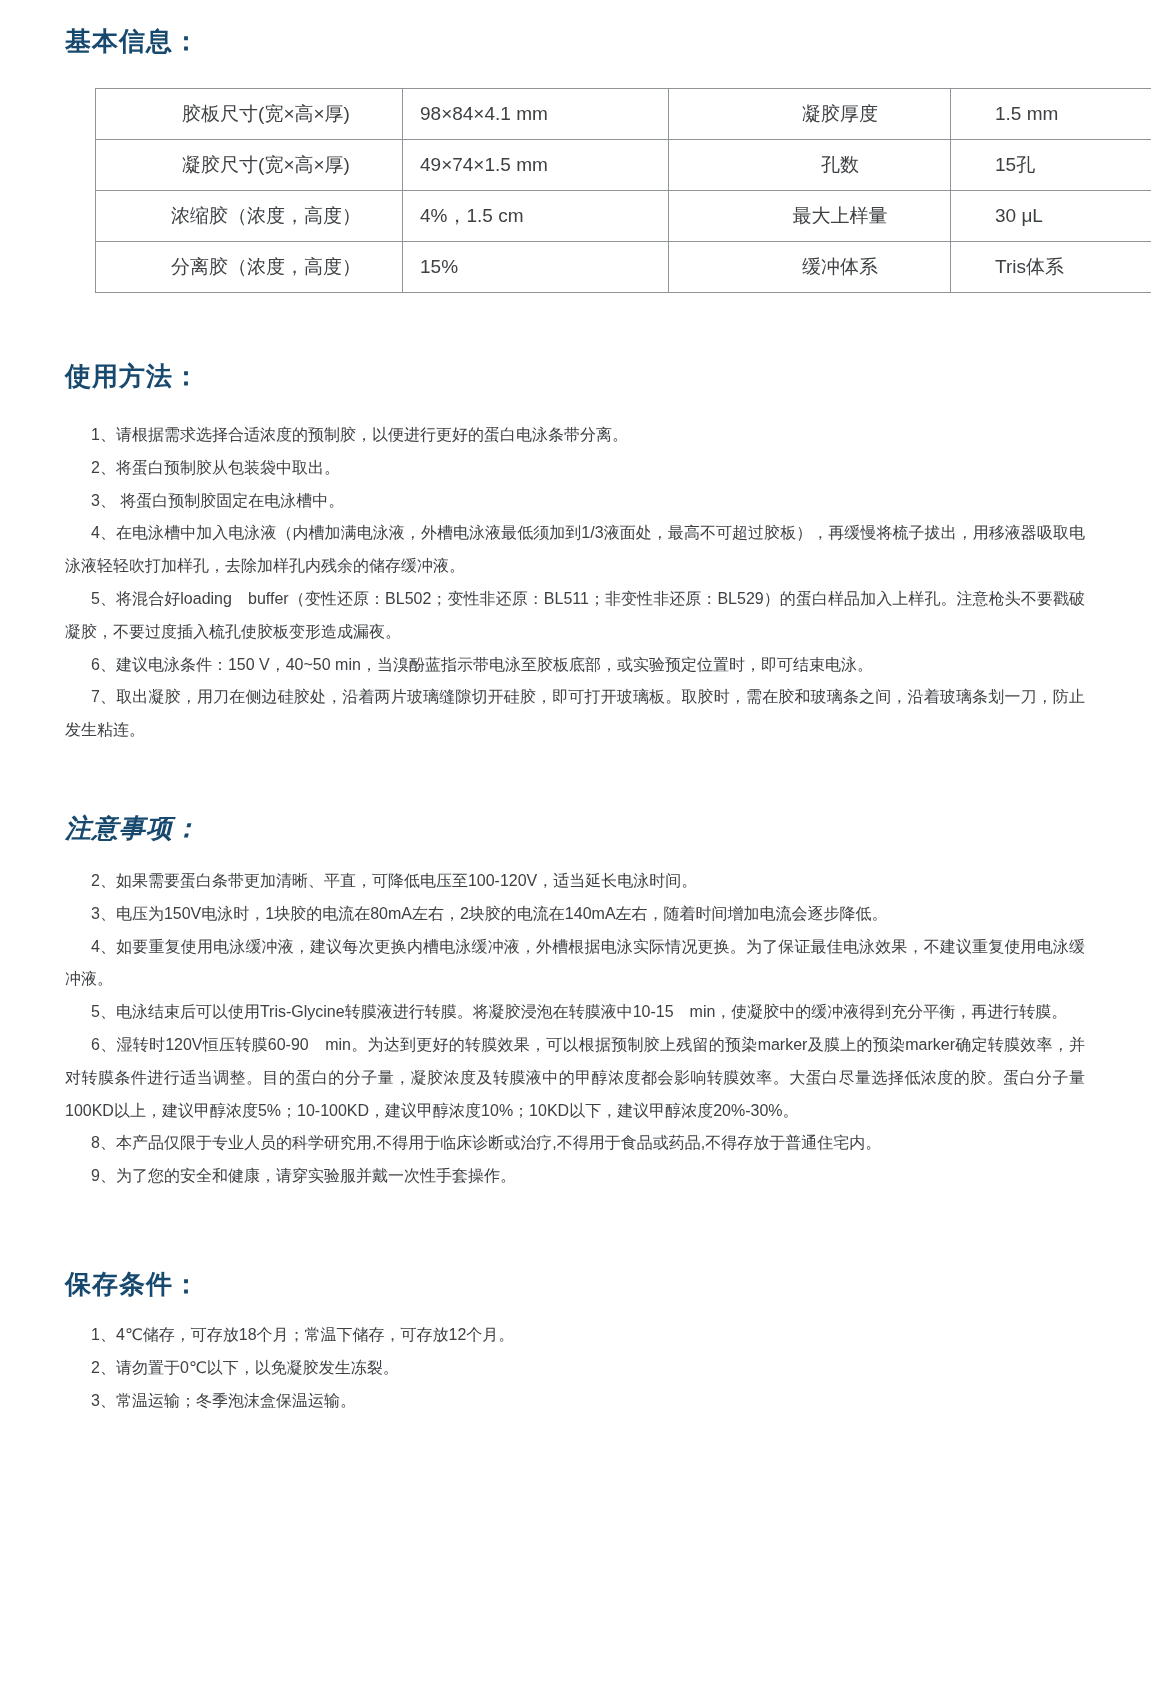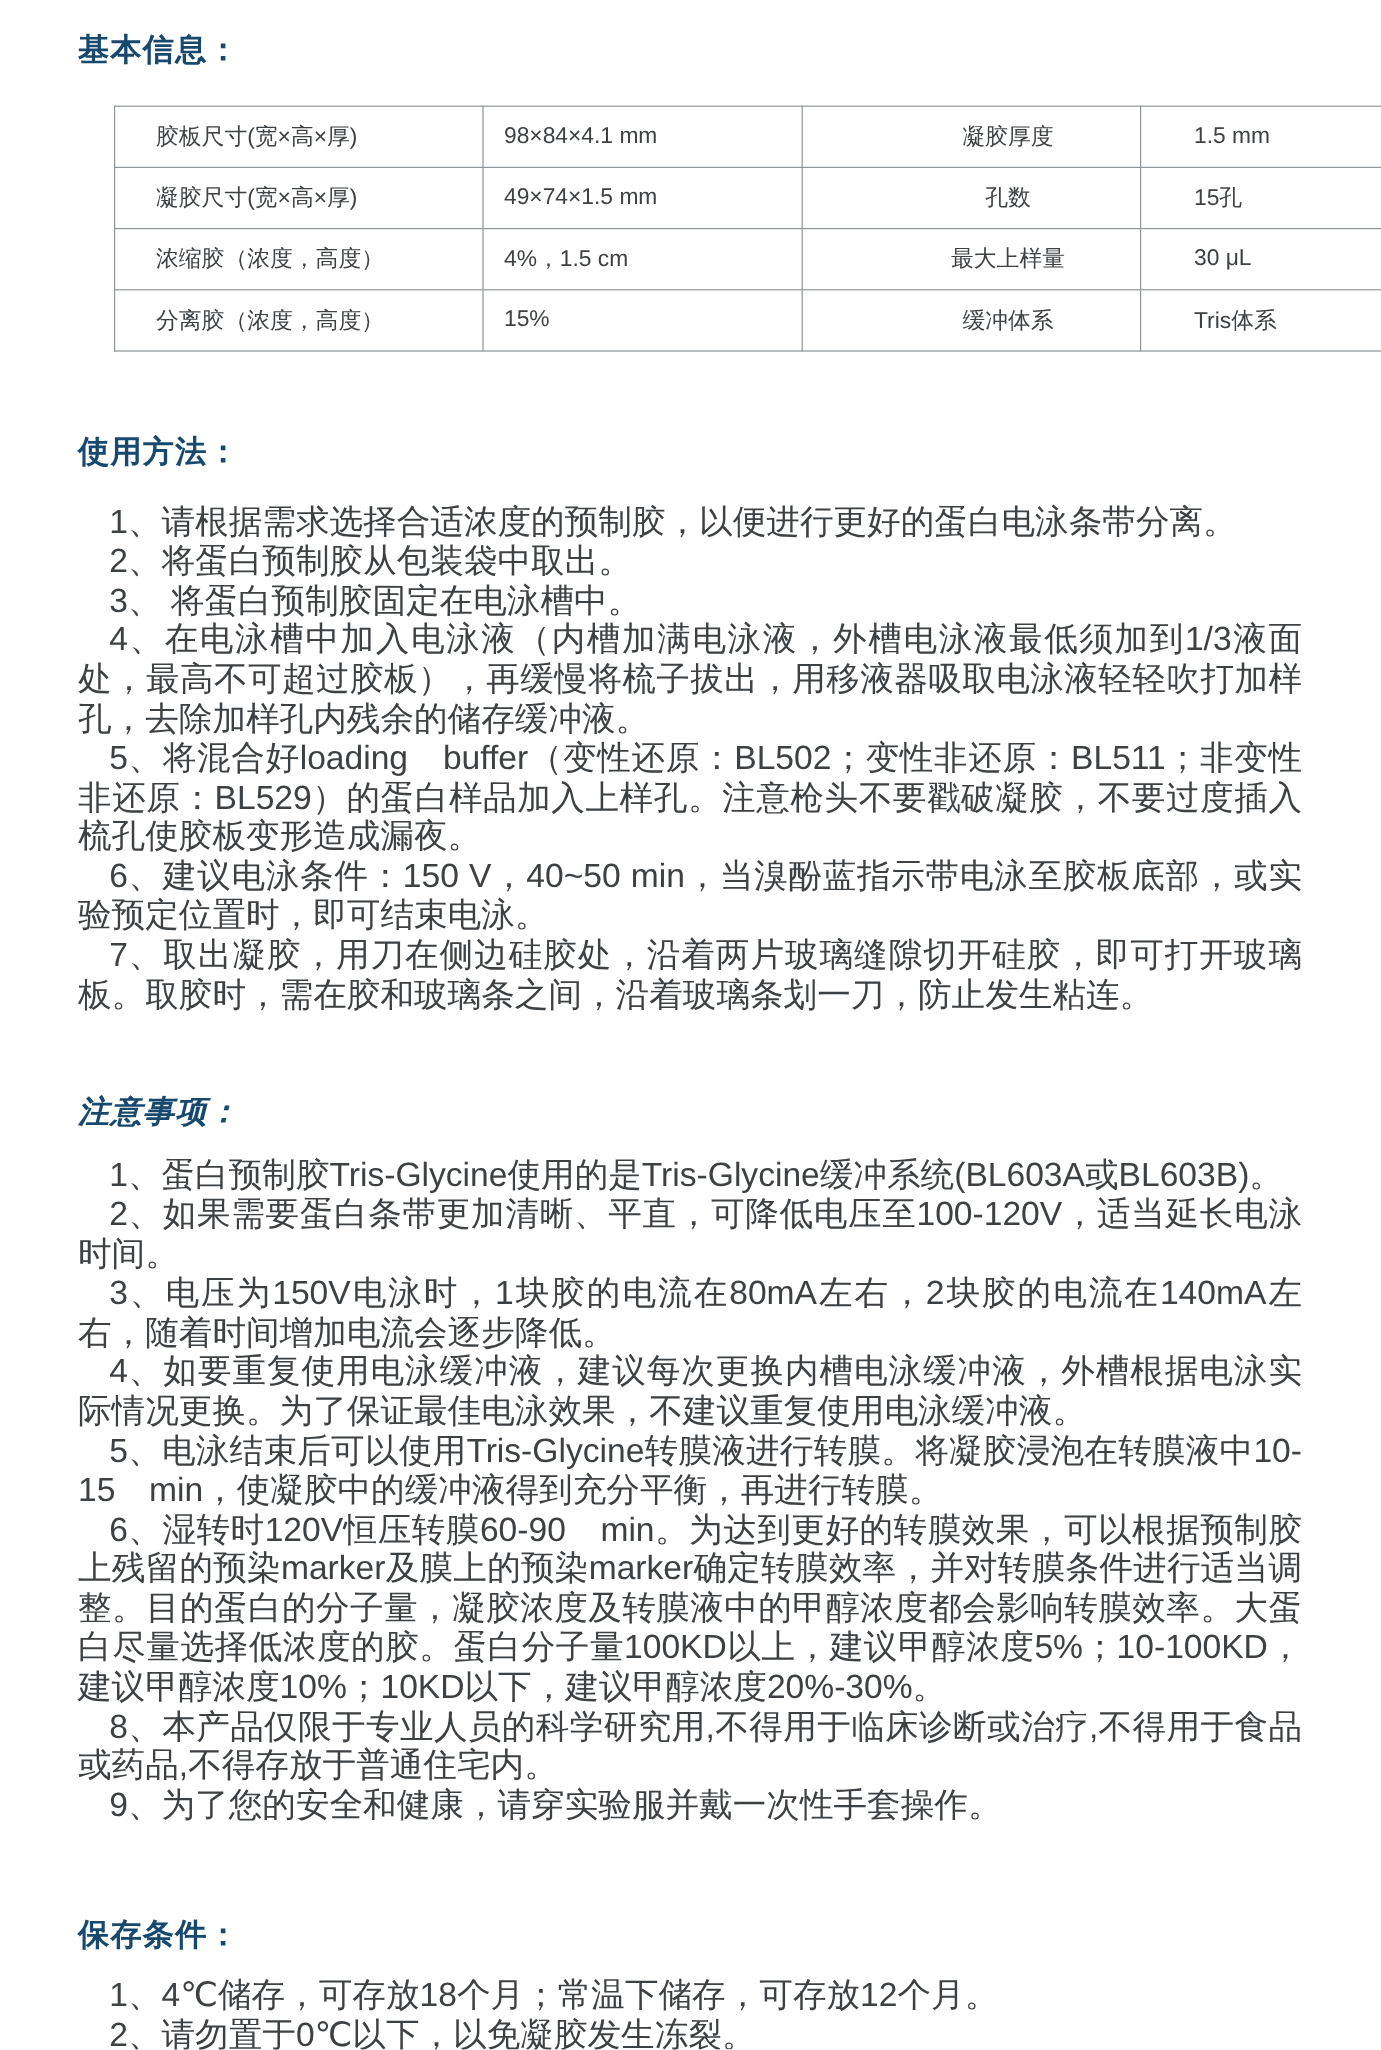--- a/index.html
+++ b/index.html
@@ -30,29 +30,29 @@
     width:951px;
   }
   .info-table td{
     border:1px solid #8f9499;
     height:50px;
     font-size:19px;
     color:#3e4144;
     vertical-align:middle;
     padding:0;
   }
-  .info-table td.c1{width:272px;padding-left:34px;}
+  .info-table td.c1{width:272px;padding-left:34px;text-align:center;}
   .info-table td.c2{width:248px;padding-left:17px;}
   .info-table td.c3{width:220px;padding-left:61px;text-align:center;}
   .info-table td.c4{width:211px;padding-left:44px;}
   
   .plist{margin:0;width:1020px;}
   .plist p{
     margin:0;
-    font-size:28px;
+    font-size:16px;
     line-height:32.8px;
     text-align:justify;
     text-indent:26px;
     color:#3e4144;
   }
   .mt-usage-title{margin-top:64px;}
   .mt-usage-list{margin-top:24px;}
   .mt-prec-title{margin-top:62px;font-style:italic;}
   .mt-prec-list{margin-top:18px;}
   .mt-stor-title{margin-top:72px;}
@@ -100,21 +100,20 @@
     <p>2、将蛋白预制胶从包装袋中取出。</p>
     <p>3、 将蛋白预制胶固定在电泳槽中。</p>
     <p>4、在电泳槽中加入电泳液（内槽加满电泳液，外槽电泳液最低须加到1/3液面处，最高不可超过胶板），再缓慢将梳子拔出，用移液器吸取电泳液轻轻吹打加样孔，去除加样孔内残余的储存缓冲液。</p>
     <p>5、将混合好loading　buffer（变性还原：BL502；变性非还原：BL511；非变性非还原：BL529）的蛋白样品加入上样孔。注意枪头不要戳破凝胶，不要过度插入梳孔使胶板变形造成漏夜。</p>
     <p>6、建议电泳条件：150 V，40~50 min，当溴酚蓝指示带电泳至胶板底部，或实验预定位置时，即可结束电泳。</p>
     <p>7、取出凝胶，用刀在侧边硅胶处，沿着两片玻璃缝隙切开硅胶，即可打开玻璃板。取胶时，需在胶和玻璃条之间，沿着玻璃条划一刀，防止发生粘连。</p>
   </div>
 
   <h2 class="section-title mt-prec-title">注意事项：</h2>
   <div class="plist mt-prec-list">
-    <p>1、蛋白预制胶Tris-Glycine使用的是Tris-Glycine缓冲系统(BL603A或BL603B)。</p>
     <p>2、如果需要蛋白条带更加清晰、平直，可降低电压至100-120V，适当延长电泳时间。</p>
     <p>3、电压为150V电泳时，1块胶的电流在80mA左右，2块胶的电流在140mA左右，随着时间增加电流会逐步降低。</p>
     <p>4、如要重复使用电泳缓冲液，建议每次更换内槽电泳缓冲液，外槽根据电泳实际情况更换。为了保证最佳电泳效果，不建议重复使用电泳缓冲液。</p>
     <p>5、电泳结束后可以使用Tris-Glycine转膜液进行转膜。将凝胶浸泡在转膜液中10-15　min，使凝胶中的缓冲液得到充分平衡，再进行转膜。</p>
     <p>6、湿转时120V恒压转膜60-90　min。为达到更好的转膜效果，可以根据预制胶上残留的预染marker及膜上的预染marker确定转膜效率，并对转膜条件进行适当调整。目的蛋白的分子量，凝胶浓度及转膜液中的甲醇浓度都会影响转膜效率。大蛋白尽量选择低浓度的胶。蛋白分子量100KD以上，建议甲醇浓度5%；10-100KD，建议甲醇浓度10%；10KD以下，建议甲醇浓度20%-30%。</p>
     <p>8、本产品仅限于专业人员的科学研究用,不得用于临床诊断或治疗,不得用于食品或药品,不得存放于普通住宅内。</p>
     <p>9、为了您的安全和健康，请穿实验服并戴一次性手套操作。</p>
   </div>
 
   <h2 class="section-title mt-stor-title">保存条件：</h2>

